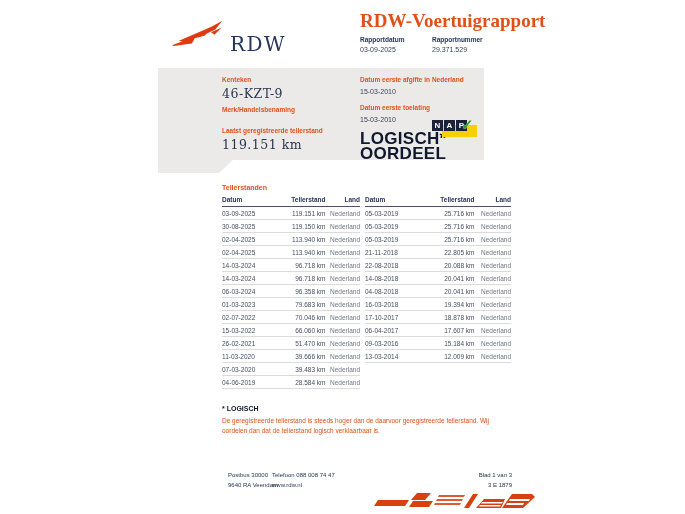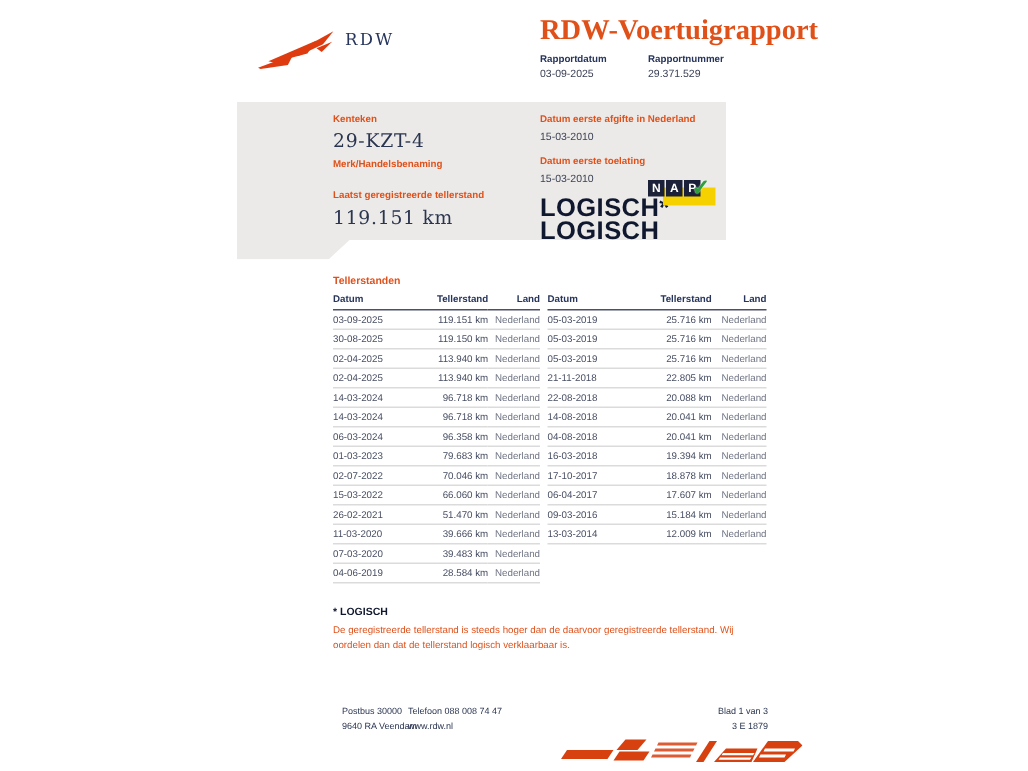--- a/index.html
+++ b/index.html
@@ -6,22 +6,22 @@
   html,body { background:#fff; }
   #page {
     position:relative; width:685px; height:514px; background:#ffffff;
     font-family:"Liberation Sans", sans-serif; overflow:hidden;
     color:var(--navy,#293352);
   }
   
   #logo { position:absolute; left:172px; top:14px; display:flex; align-items:flex-start; }
   #logo svg { width:52px; height:30px; margin-top:4px; }
   #logo .logotype {
-    font-family:"DejaVu Serif", serif; font-size:11px; letter-spacing:1.5px;
-    color:#27355C; margin-left:6px; margin-top:6px;
+    font-family:"DejaVu Serif", serif; font-size:20px; letter-spacing:1.5px;
+    color:#27355C; margin-left:6px; margin-top:18px;
   }
   #doc-title {
     position:absolute; left:360px; top:10px;
     font-family:Liberation Serif, serif; font-weight:bold; font-size:19px;
     color:var(--accent,#E0511A);
   }
   .meta { position:absolute; top:36px; }
   #meta-date { left:360px; } #meta-number { left:432px; }
   .meta .lbl { font-size:6.5px; font-weight:bold; color:#27355C; }
   .meta .val { font-size:7px; color:#3C4357; margin-top:3px; }
@@ -113,34 +113,34 @@
     <div class="val">03-09-2025</div>
   </div>
   <div class="meta" id="meta-number">
     <div class="lbl">Rapportnummer</div>
     <div class="val">29.371.529</div>
   </div>
 
   <div id="summary-box">
     <div id="sum-left">
       <div class="olabel">Kenteken</div>
-      <div class="bigval">29-KZT-4</div>
+      <div class="bigval">46-KZT-9</div>
       <div class="olabel">Merk/Handelsbenaming</div>
       <div class="gap"></div>
       <div class="olabel">Laatst geregistreerde tellerstand</div>
       <div class="bigval">119.151 km</div>
     </div>
     <div id="sum-right">
       <div class="olabel">Datum eerste afgifte in Nederland</div>
       <div class="smallval">15-03-2010</div>
       <div class="olabel">Datum eerste toelating</div>
       <div class="smallval">15-03-2010</div>
       <div id="oordeel">
         <div>LOGISCH*</div>
-        <div>LOGISCH</div>
+        <div>OORDEEL</div>
       </div>
     </div>
     <div id="nap">
       <div class="yellow"></div>
       <div class="tiles">
         <span class="tile">N</span>
         <span class="tile">A</span>
         <span class="tile">P</span>
       </div>
       <span class="check">✓</span>

